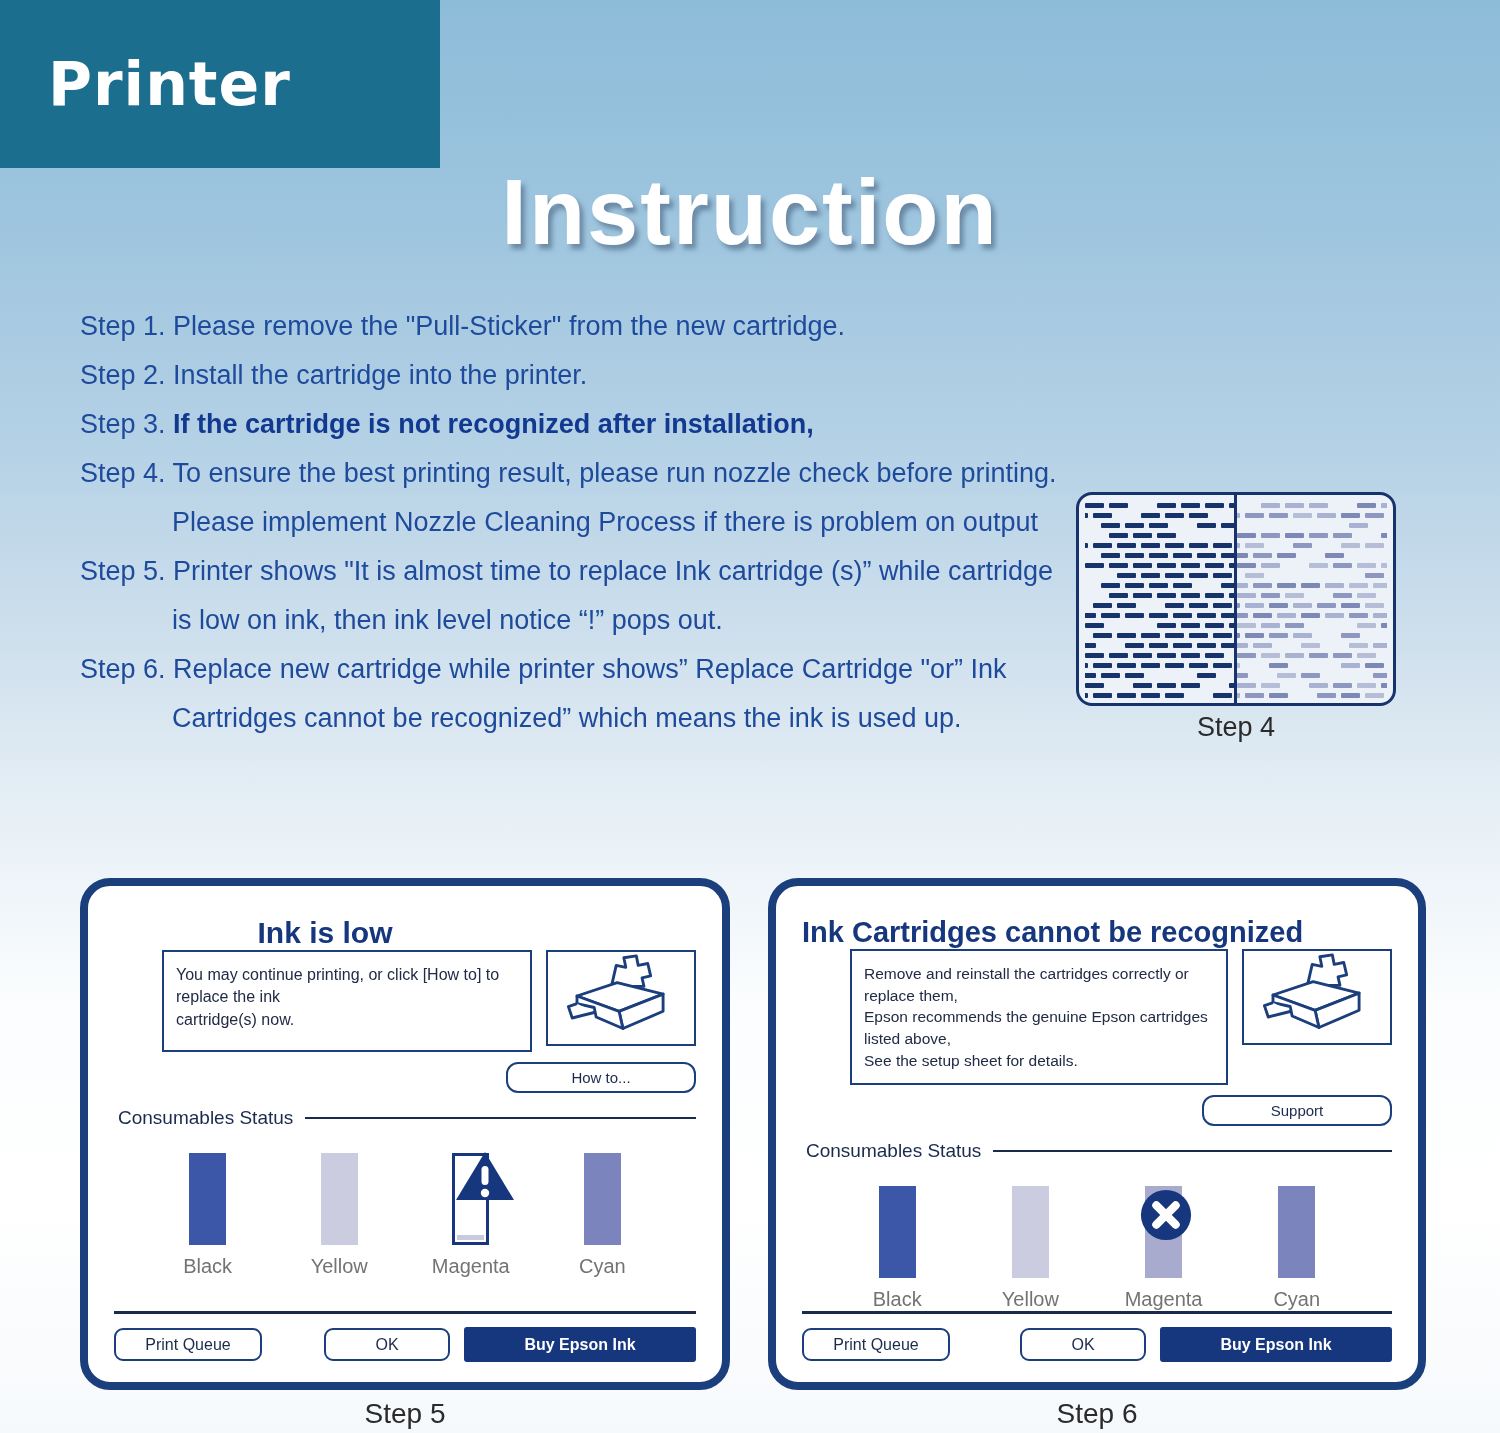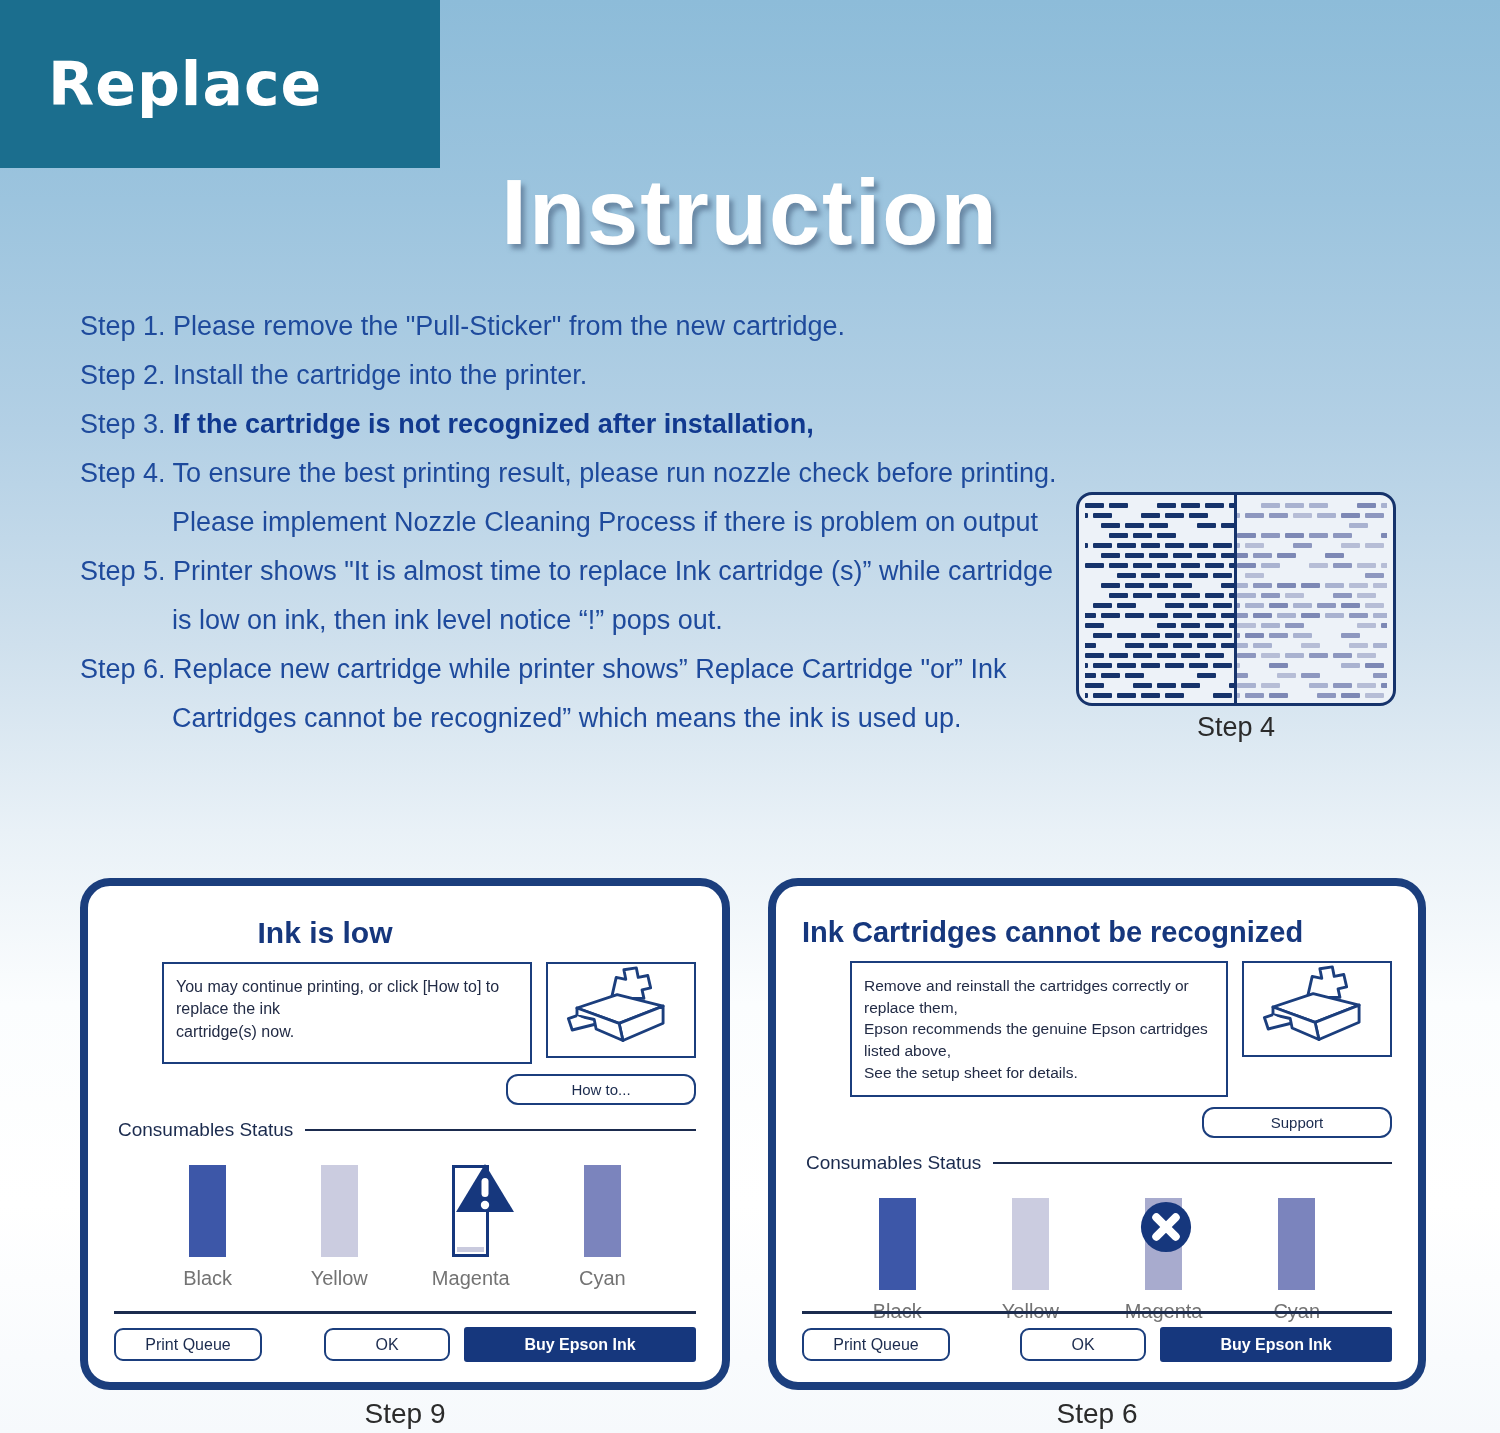--- a/index.html
+++ b/index.html
@@ -34,21 +34,21 @@
   .figure-caption { position:absolute; left:1076px; top:712px; width:320px; text-align:center;
     font-size:27px; color:#2b2b2b; }
   
   .dialog { position:absolute; top:878px; height:512px; background:#ffffff;
     border:8px solid #1b3e7d; border-radius:30px; padding:0 26px; }
   #dialog1 { left:80px; width:650px; }
   #dialog2 { left:768px; width:658px; }
   .dialog-title { margin-top:30px; font-weight:bold; color:#16377d; font-size:30px; }
   #dialog1 .dialog-title { text-align:center; width:calc(100% - 160px); }
   #dialog2 .dialog-title { font-size:29px; }
-  .dialog-content { display:flex; margin-top:12px; gap:14px; align-items:flex-start;padding-left:48px; }
+  .dialog-content { display:flex; margin-top:0; gap:14px; align-items:flex-start;padding-left:48px; }
   .message-box { flex:1; border:2px solid #1b3e7d; min-height:102px; padding:12px;
     font-size:16px; color:#222b45; line-height:1.4; white-space:pre-line; }
   #dialog2 .message-box { min-height:96px; font-size:15.5px; }
   .printer-box { width:150px; height:96px; border:2px solid #1b3e7d; flex:none;
     display:flex; align-items:center; justify-content:center; background:#fff; }
   .action-row { display:flex; justify-content:flex-end; margin-top:10px; }
   .action-button { width:190px; height:31px; border:2px solid #1b3e7d; border-radius:12px; background:#fff;
     font-size:15px; color:#1b2b4e; display:flex; align-items:center; justify-content:center; cursor:pointer; }
   .consumables-row { display:flex; align-items:center; margin-top:14px; padding-left:4px; }
   .consumables-label { font-size:19px; color:#1b2b4e; }
@@ -71,21 +71,21 @@
   .btn-buy { width:232px; height:35px; margin-left:14px; background:#16377d; color:#fff;
     font-weight:bold; border:2px solid #16377d; border-radius:3px; }
   .dialog-caption { position:absolute; top:1398px; text-align:center; font-size:28px; color:#2b2b2b; }
   #caption1 { left:80px; width:650px; }
   #caption2 { left:768px; width:658px; }
 </style>
 </head>
 <body>
 
 <div class="brand-band">
-  <div class="brand-logo">Replace</div>
+  <div class="brand-logo">Printer</div>
 </div>
 
 <div class="main-title">Instruction</div>
 
 <div class="steps">
     <div class="step-line"><span>Step 1. </span><span>Please remove the "Pull-Sticker" from the new cartridge.</span></div>
     <div class="step-line"><span>Step 2. </span><span>Install the cartridge into the printer.</span></div>
     <div class="step-line"><span>Step 3. </span><span class="bold">If the cartridge is not recognized after installation,</span></div>
     <div class="step-line"><span>Step 4. </span><span>To ensure the best printing result, please run nozzle check before printing.</span></div>
     <div class="step-line indent"><span>Please implement Nozzle Cleaning Process if there is problem on output</span></div>
@@ -377,21 +377,21 @@
         </div>
         <div class="cartridge-label">Cyan</div>
       </div>
     </div>
   <div class="dialog-footer">
     <div class="btn btn-print">Print Queue</div>
     <div class="btn btn-ok">OK</div>
     <div class="btn btn-buy">Buy Epson Ink</div>
   </div>
 </div>
-<div class="dialog-caption" id="caption1">Step 9</div>
+<div class="dialog-caption" id="caption1">Step 5</div>
 
 <div class="dialog" id="dialog2">
   <div class="dialog-title">Ink Cartridges cannot be recognized</div>
   <div class="dialog-content">
     <div class="message-box">Remove and reinstall the cartridges correctly or replace them,
 Epson recommends the genuine Epson cartridges listed above,
 See the setup sheet for details.</div>
     <div class="printer-box">
       <span>
         <svg width="118" height="88" viewBox="0 0 120 92">

